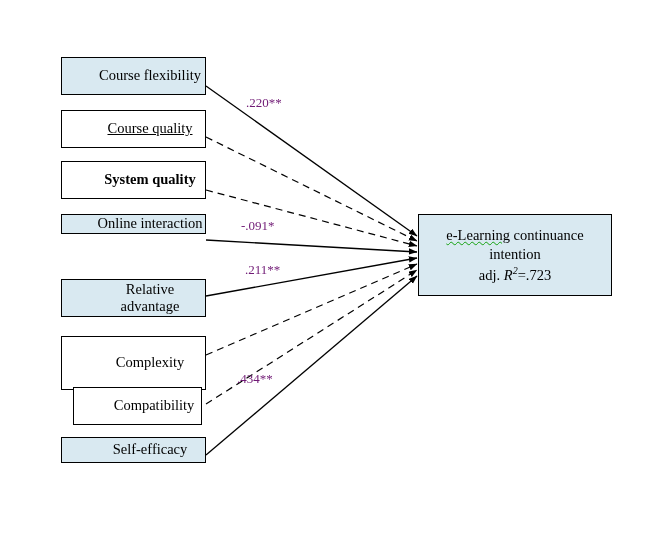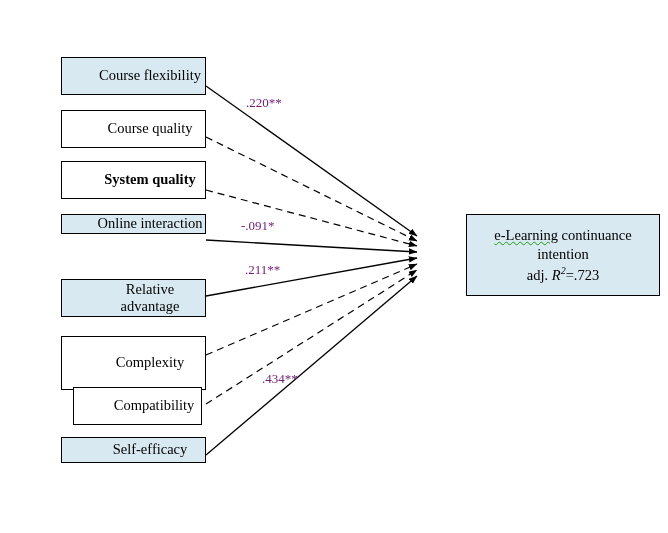--- a/index.html
+++ b/index.html
@@ -59,21 +59,20 @@
     display: flex;
     flex-direction: column;
     align-items: center;
     justify-content: center;
     text-align: center;
     font-size: 14.5px;
     line-height: 1.3;
     color: #000000;
     z-index: 3;
     padding: 2px 6px;
-    margin-left: 48px;
   }
   .outcome-line { display: block; white-space: nowrap; }
   .spell-underline {
     text-decoration: underline;
     text-decoration-color: #13a10e;
     text-decoration-style: wavy;
     text-decoration-thickness: 1px;
     text-underline-offset: 1px;
   }
   .r2 em { font-style: italic; }
@@ -114,21 +113,21 @@
 
     <line x1="206" y1="404" x2="417" y2="270" stroke="#000000" stroke-width="1.2" stroke-dasharray="7,5" marker-end="url(#arrowhead)"></line>
 
     <line x1="206" y1="455" x2="417" y2="276" stroke="#000000" stroke-width="1.3" marker-end="url(#arrowhead)"></line>
   </svg>
 
   <div class="node-box shaded" style="left:61px; top:57px; width:145px; height:38px;">
     <span>Course flexibility</span>
   </div>
 
-  <div class="node-box" style="left:61px; top:110px; width:145px; height:38px;">
+  <div class="node-box" style="left:61px; top:110px; width:145px; height:38px;text-decoration:underline;">
     <span>Course quality</span>
   </div>
 
   <div class="node-box" style="left:61px; top:161px; width:145px; height:38px;font-weight:bold;">
     <span>System quality</span>
   </div>
 
   <div class="node-box shaded" style="left:61px; top:214px; width:145px; height:20px;">
     <span>Online interaction</span>
   </div>
@@ -154,15 +153,15 @@
     <span class="outcome-line">intention</span>
     <span class="outcome-line r2"><span>adj. </span><em>R</em><span class="sup">2</span><span>=.723</span></span>
   </div>
 
   <div class="edge-label" style="left:246px; top:95px;">.220**</div>
 
   <div class="edge-label" style="left:241px; top:218px;">-.091*</div>
 
   <div class="edge-label" style="left:245px; top:262px;">.211**</div>
 
-  <div class="edge-label" style="left:262px; top:371px;">.434**</div>
+  <div class="edge-label" style="left:237px; top:371px;">.434**</div>
 
 </div>
 
 </body></html>

